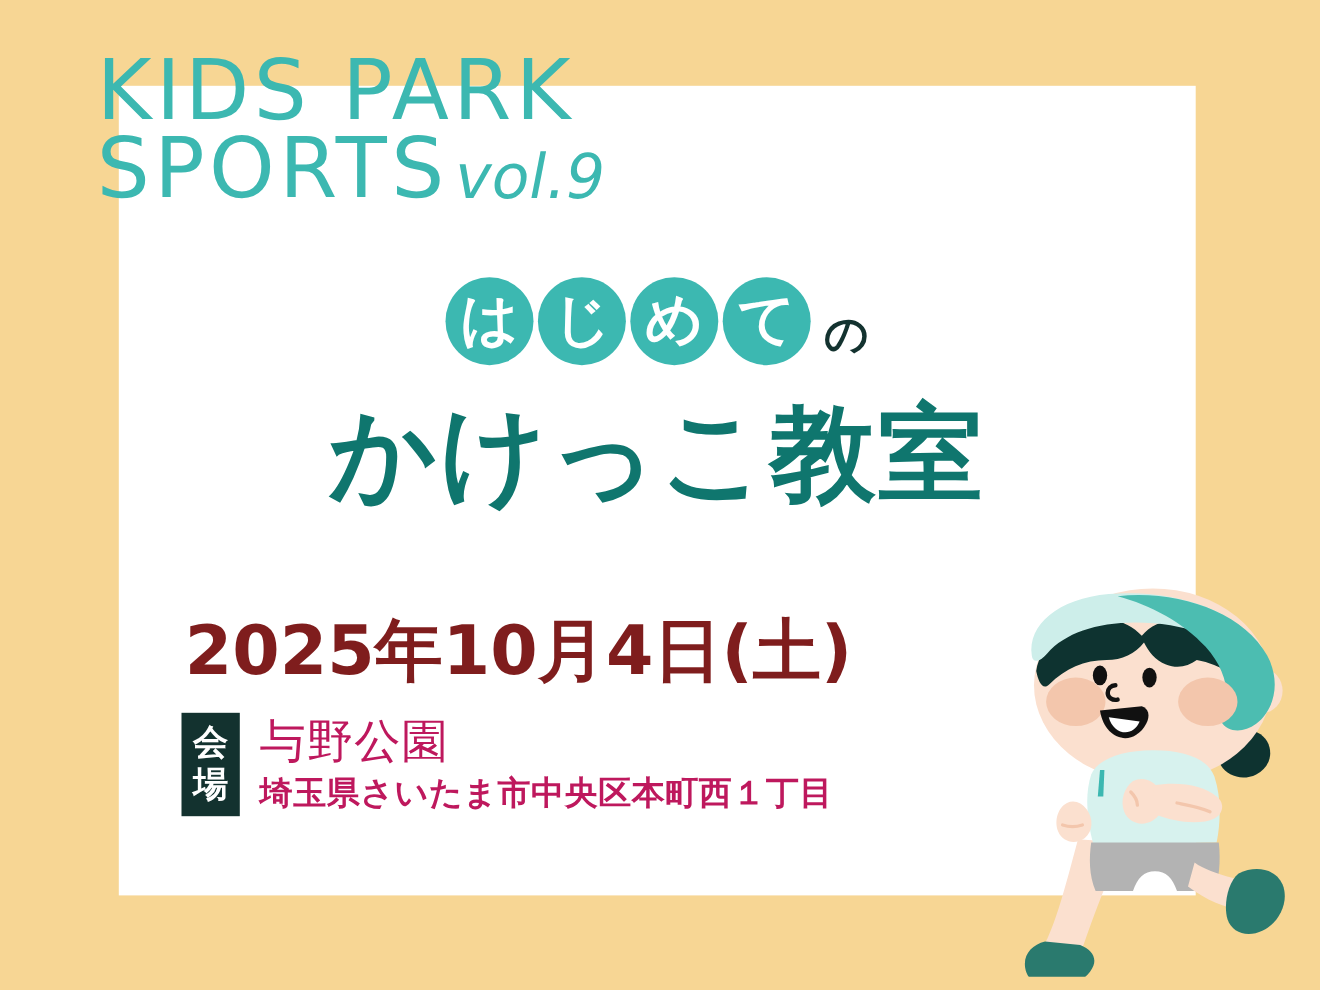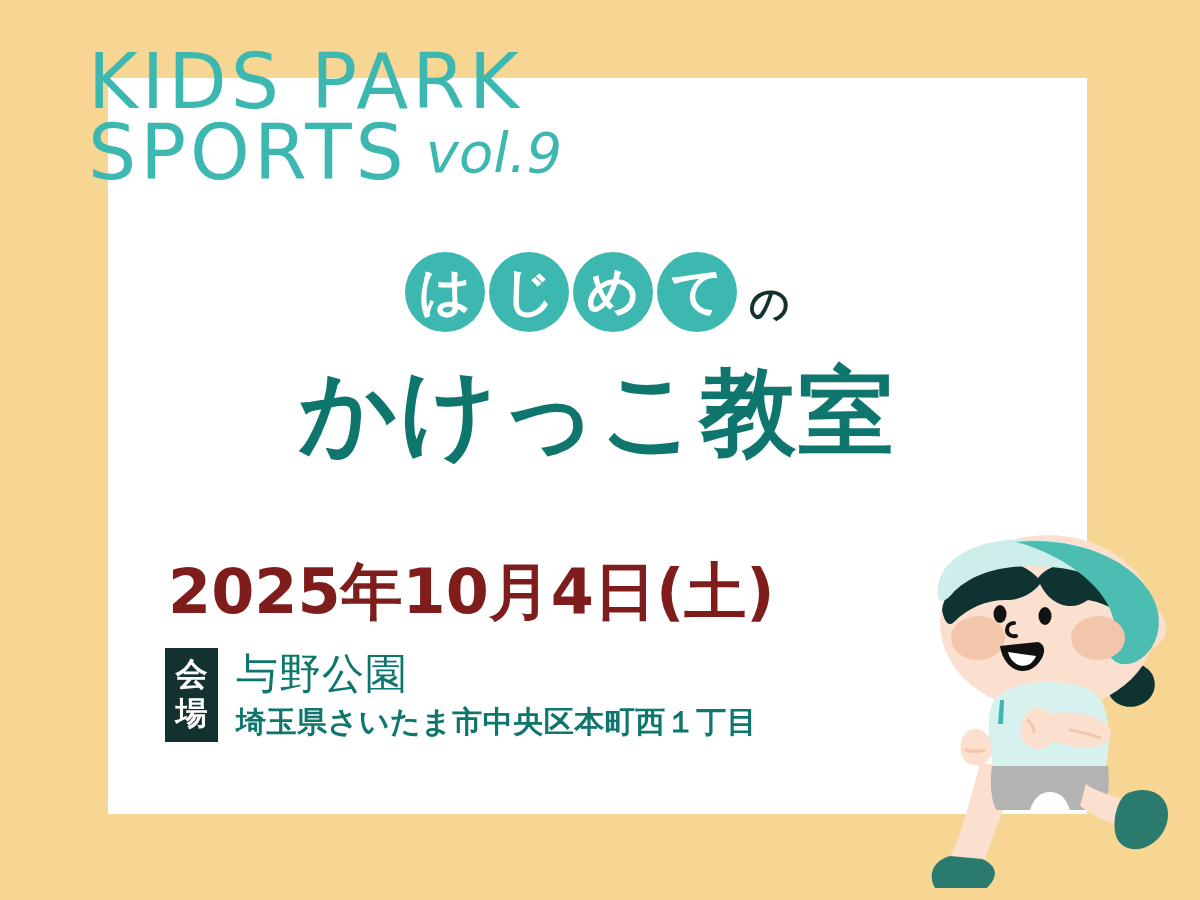--- a/index.html
+++ b/index.html
@@ -43,22 +43,22 @@
   .logo-line {
     font-family: "DejaVu Sans", "Liberation Sans", sans-serif;
     font-weight: 400;
     font-size: 76px;
     letter-spacing: 4px;
     color: #3cb8b1;
     display: block;
   }
   .logo-line-2 {
     display: flex;
-    align-items: center;
-    gap: 18px;
+    align-items: flex-end;
+    gap: 6px;
   }
   .logo-vol {
     font-size: 56px;
     font-style: italic;
     font-weight: normal;
     letter-spacing: 0px;
     color: #3cb8b1;
   }
 
   
@@ -149,21 +149,21 @@
     font-size: 32px;
     font-weight: 800;
     line-height: 1.22;
     box-sizing: border-box;
   }
   .venue-text {
     margin-left: 18px;
     display: flex;
     flex-direction: column;
     justify-content: center;
-    color: #0f766e;
+    color: #be185d;
   }
   .venue-name {
     font-size: 42px;
     font-weight: 500;
     line-height: 1.18;
     letter-spacing: 1px;
   }
   .venue-address {
     font-size: 30px;
     font-weight: 700;

